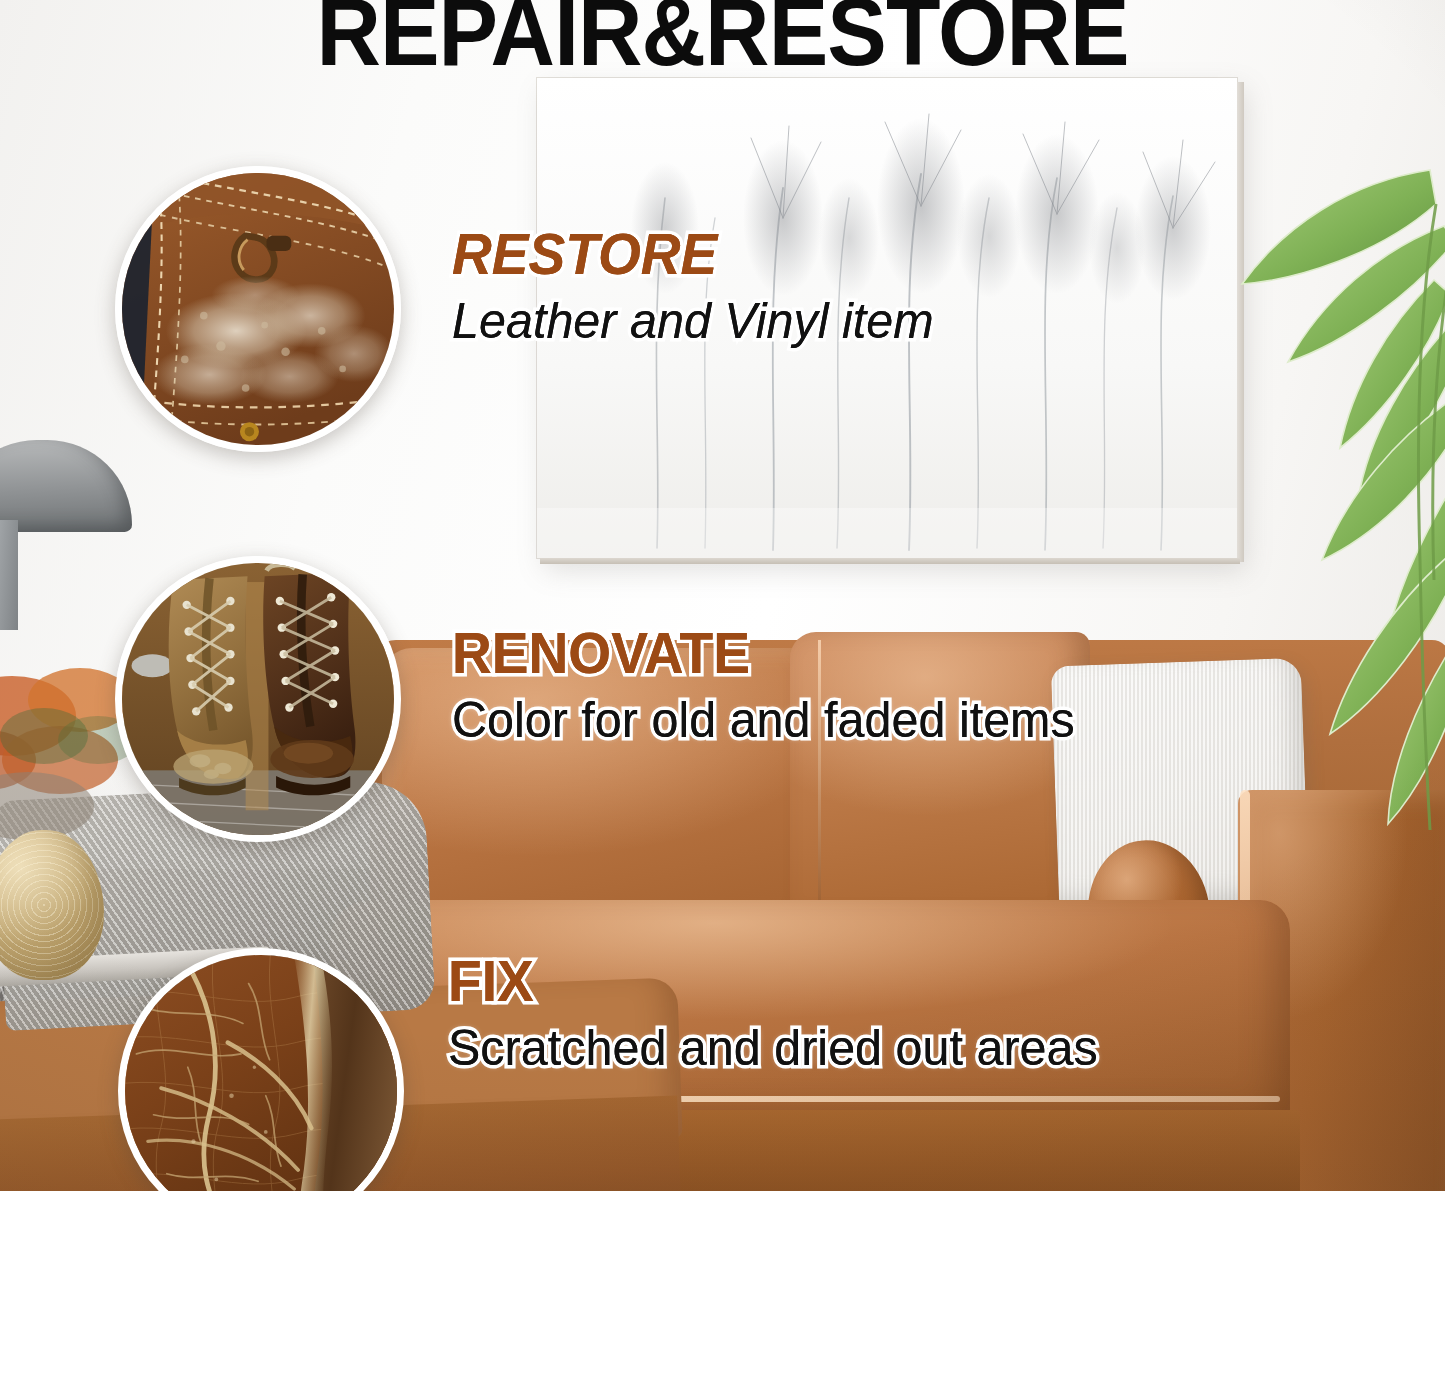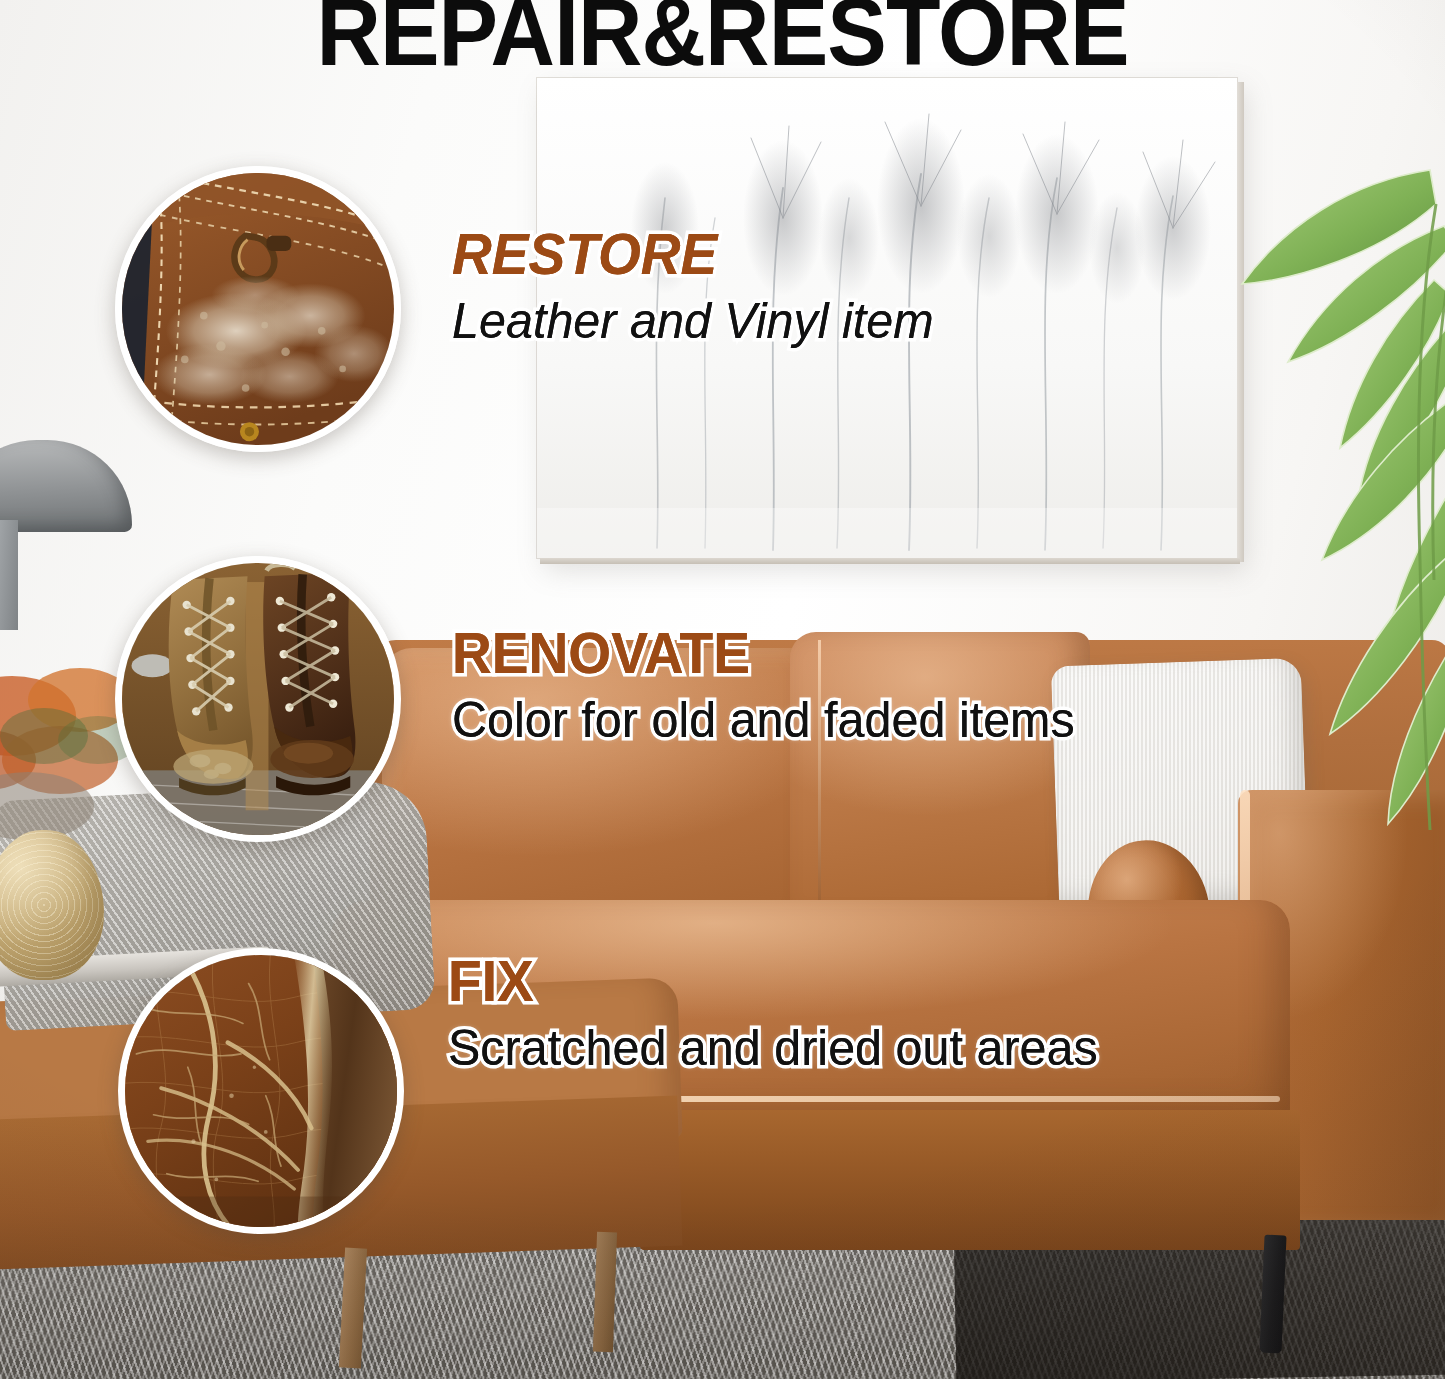--- a/index.html
+++ b/index.html
@@ -7,21 +7,21 @@
   html,body{ background:#ffffff; }
   body{
     font-family:"Liberation Sans", sans-serif;
     width:1445px; height:1379px;
     overflow:hidden; position:relative;
   }
 
   
   #canvas{
     position:relative;
-    width:1445px; height:1379px;
+    width:1445px; height:1191px;
     overflow:hidden;
     background:#fdfdfc;
   }
 
   
   .scene{ position:absolute; inset:0; overflow:hidden; }
 
   
   .wall{
     position:absolute; left:0; top:0; width:100%; height:78%;

